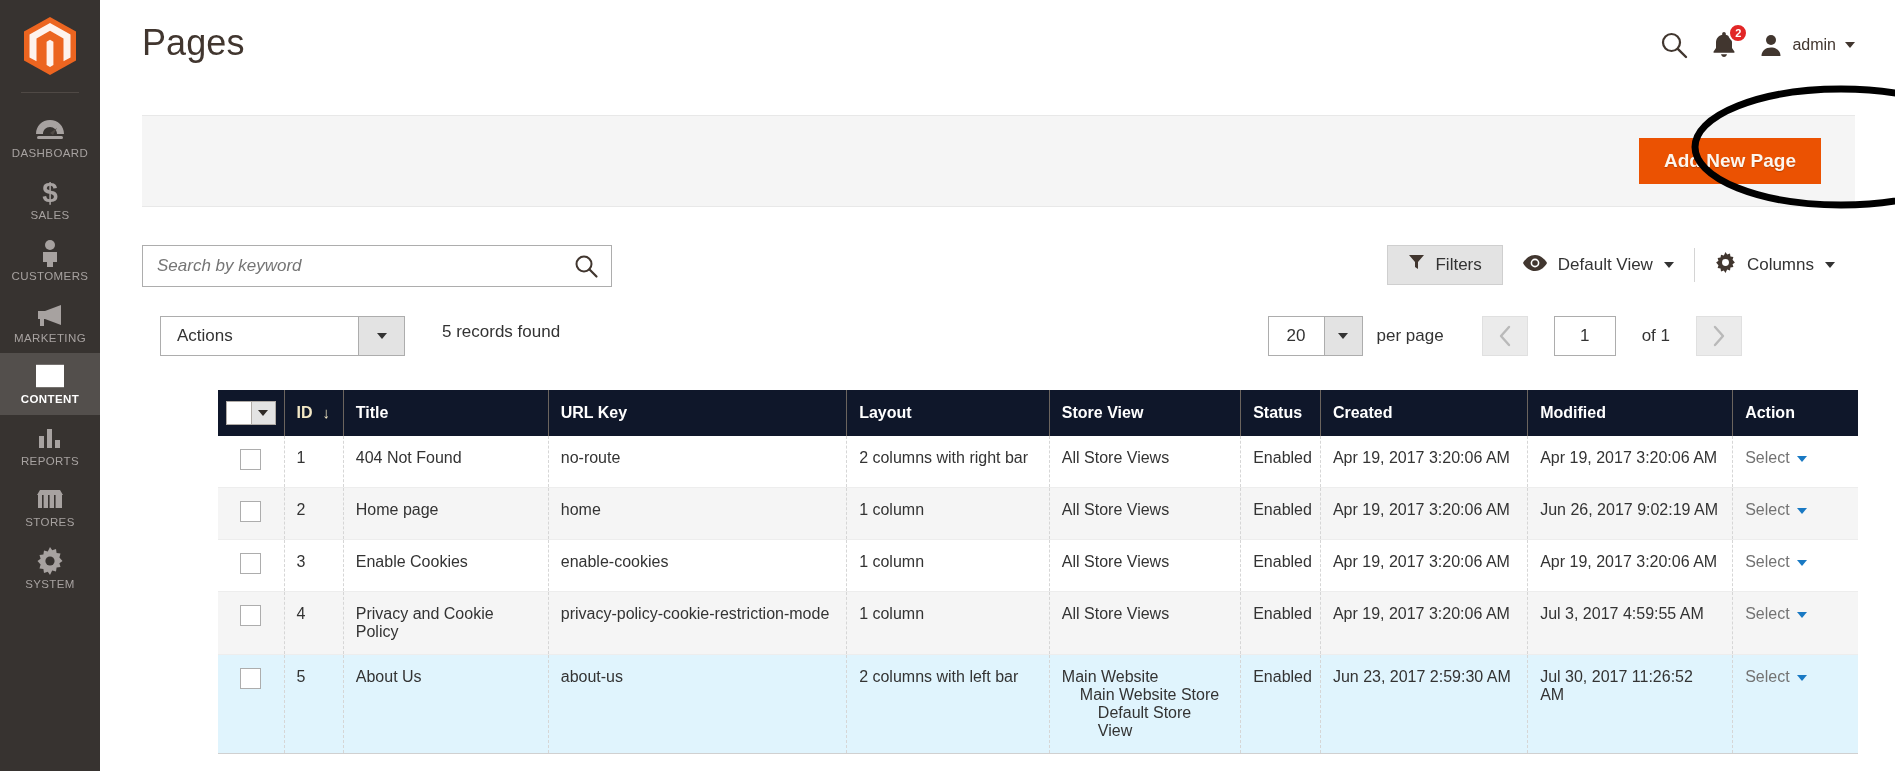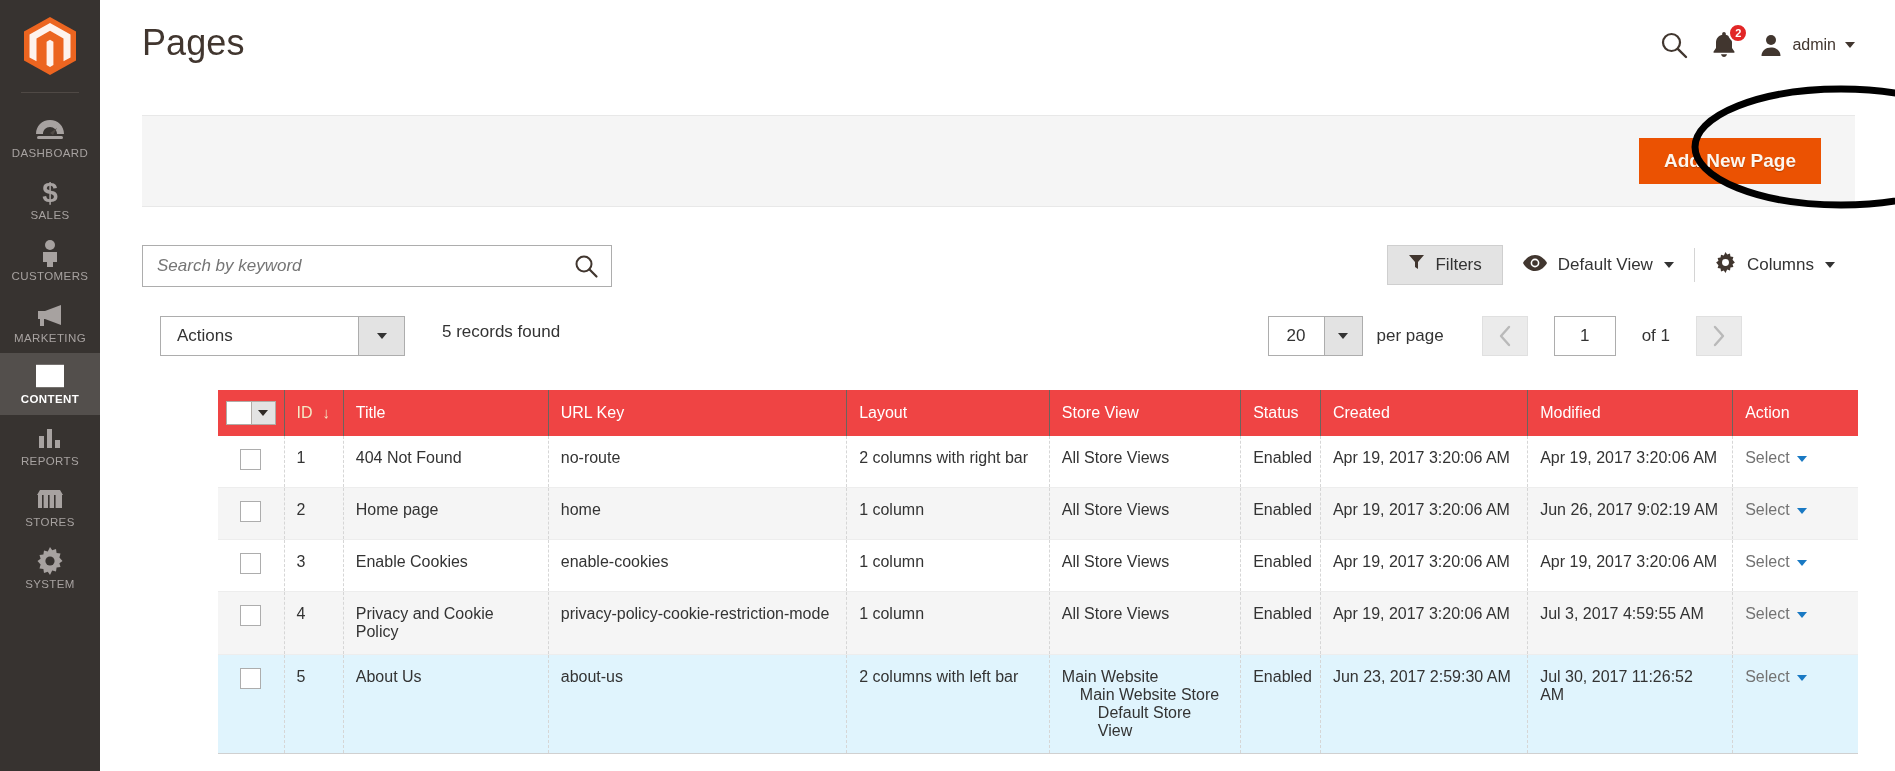--- a/index.html
+++ b/index.html
@@ -284,24 +284,24 @@
     position: absolute;
     left: 118px; top: 390px;
     width: 1640px;
   }
   table.grid {
     border-collapse: collapse;
     width: 1640px;
     table-layout: fixed;
   }
   table.grid thead th {
-    background: #ef4444;
+    background: #0f172a;
     color: #ffffff;
     font-size: 16px;
-    font-weight: normal;
+    font-weight: bold;
     text-align: left;
     padding: 14px 12px;
     height: 45px;
     vertical-align: middle;
     border-right: 1px solid #6b645e;
   }
   table.grid thead th:last-child { border-right: none; }
   th.col-sorted span.th-text { color: #f3e8c6; }
   .sort-arrow { color: #f3e8c6; margin-left: 10px; font-size: 15px; }
 

